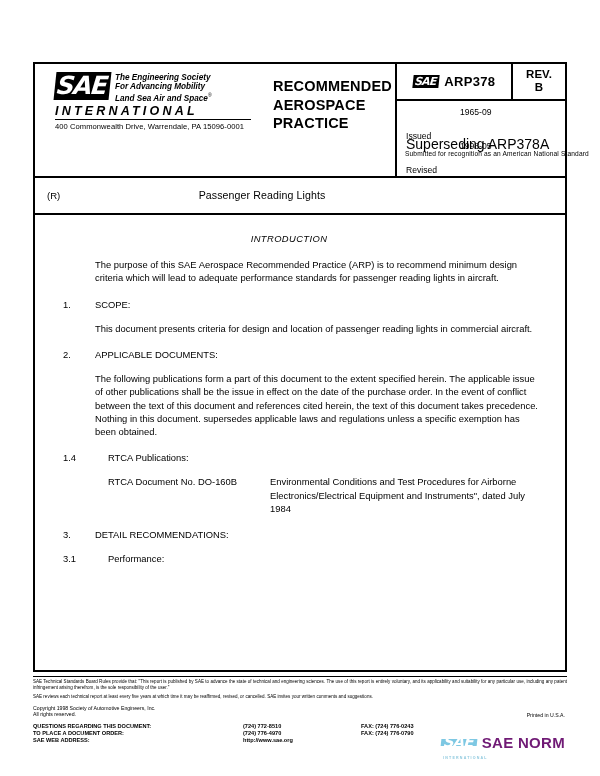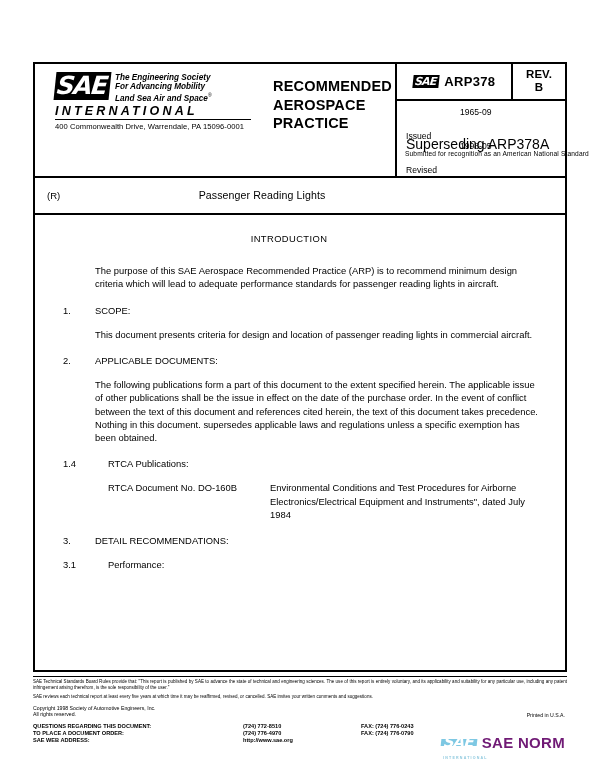--- a/index.html
+++ b/index.html
@@ -241,22 +241,23 @@
     right: 0;
     bottom: 0;
     padding: 17px 26px 0 28px;
     box-sizing: border-box;
     font-size: 9.4px;
     line-height: 13.2px;
   }
   .intro-head {
     text-align: center;
     letter-spacing: 0.4px;
-    margin-bottom: 19px;
+    margin-bottom: 13px;
     transform: translateX(-12px);
+    font-style: italic;
   }
   .para {
     margin: 0 0 13px 0;
     text-align: left;
   }
   .indent1 { margin-left: 32px; }
   .indent2 { margin-left: 45px; }
   .sec-head {
     display: flex;
     margin: 0 0 11px 0;

